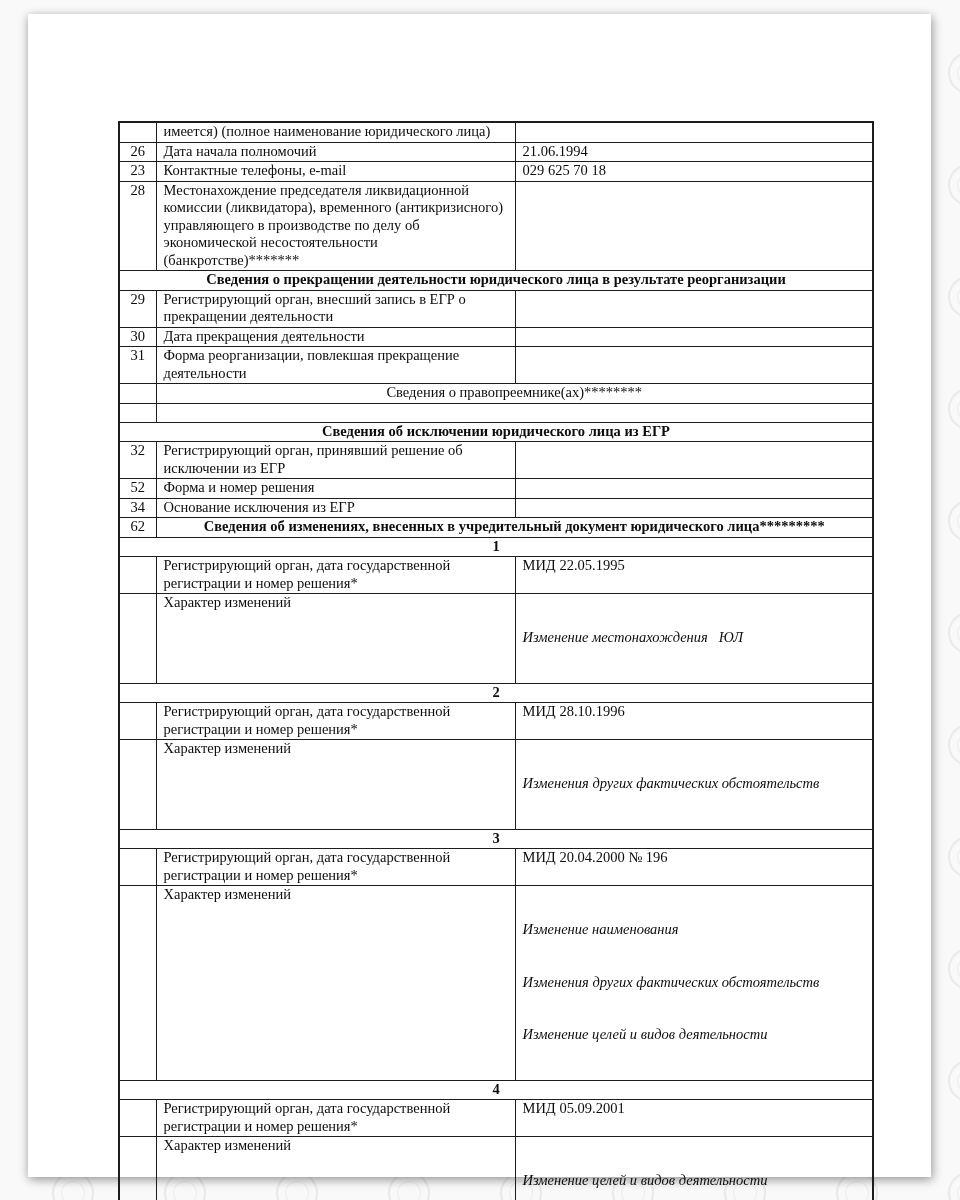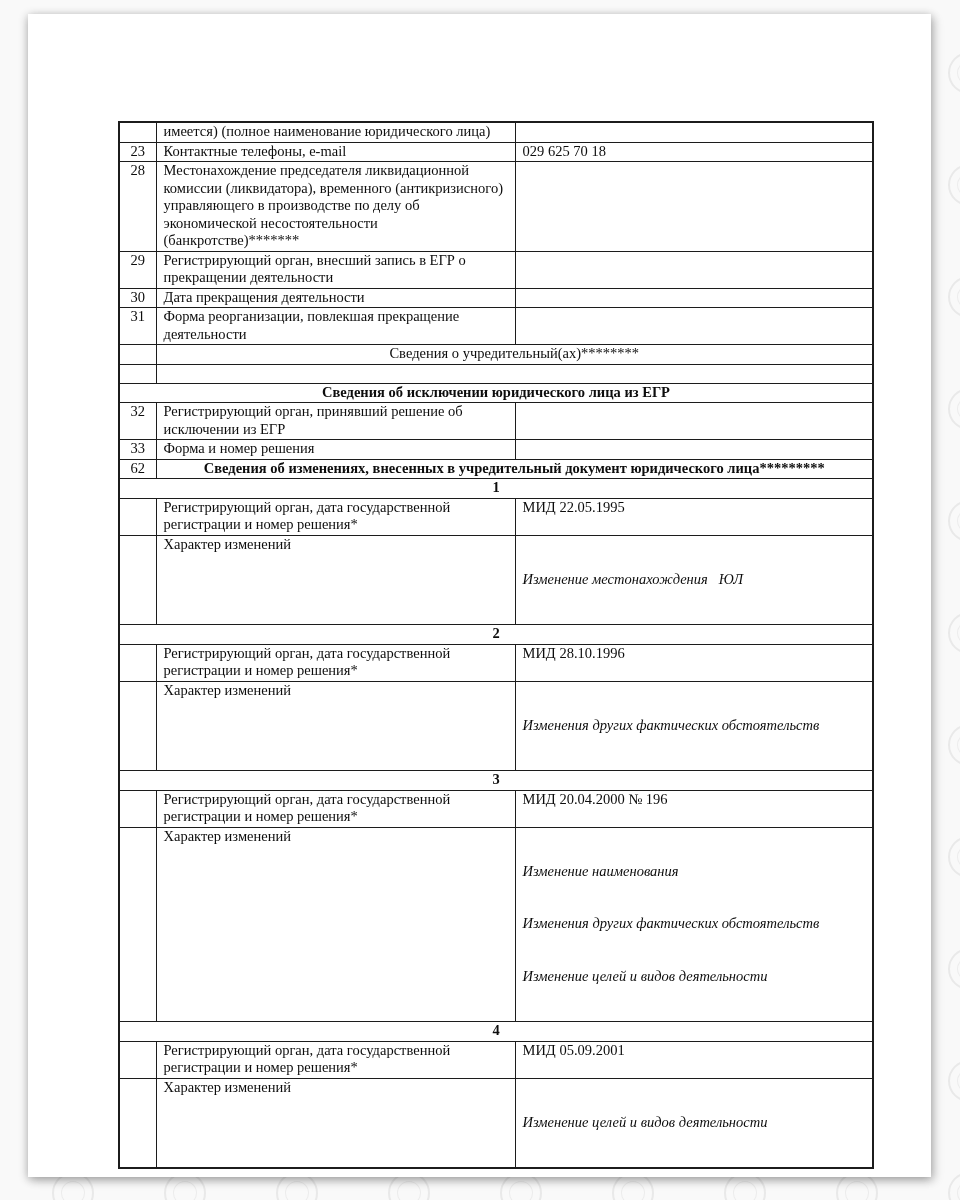--- a/index.html
+++ b/index.html
@@ -169,68 +169,81 @@
         </colgroup>
       <tbody>
 
         <tr>
           <td class="num"></td>
           <td class="label">имеется) (полное наименование юридического лица)</td>
           <td class="value"></td>
         </tr>
 
         <tr>
+          <td class="num">26</td>
+          <td class="label">Дата начала полномочий</td>
+          <td class="value">21.06.1994</td>
+        </tr>
+        <tr>
           <td class="num">23</td>
           <td class="label">Контактные телефоны, e-mail</td>
           <td class="value">029 625 70 18</td>
         </tr>
         <tr>
           <td class="num">28</td>
           <td class="label">Местонахождение председателя ликвидационной комиссии (ликвидатора), временного (антикризисного) управляющего в производстве по делу об экономической несостоятельности (банкротстве)*******</td>
           <td class="value"></td>
         </tr>
 
+        <tr>
+          <td colspan="3" class="center bold">Сведения о прекращении деятельности юридического лица в результате реорганизации</td>
+        </tr>
 
         <tr>
           <td class="num">29</td>
           <td class="label">Регистрирующий орган, внесший запись в ЕГР о прекращении деятельности</td>
           <td class="value"></td>
         </tr>
         <tr>
           <td class="num">30</td>
           <td class="label">Дата прекращения деятельности</td>
           <td class="value"></td>
         </tr>
         <tr>
           <td class="num">31</td>
           <td class="label">Форма реорганизации, повлекшая прекращение деятельности</td>
           <td class="value"></td>
         </tr>
 
         <tr>
           <td class="num"></td>
-          <td colspan="2" class="center">Сведения о учредительный(ах)********</td>
+          <td colspan="2" class="center">Сведения о правопреемнике(ах)********</td>
         </tr>
         <tr class="spacer">
           <td class="num"></td>
           <td colspan="2"></td>
         </tr>
 
         <tr>
           <td colspan="3" class="center bold">Сведения об исключении юридического лица из ЕГР</td>
         </tr>
 
         <tr>
           <td class="num">32</td>
           <td class="label">Регистрирующий орган, принявший решение об исключении из ЕГР</td>
           <td class="value"></td>
         </tr>
         <tr>
-          <td class="num">33</td>
+          <td class="num">52</td>
           <td class="label">Форма и номер решения</td>
+          <td class="value"></td>
+        </tr>
+        <tr>
+          <td class="num">34</td>
+          <td class="label">Основание исключения из ЕГР</td>
           <td class="value"></td>
         </tr>
 
         <tr>
           <td class="num">62</td>
           <td colspan="2" class="center bold">Сведения об изменениях, внесенных в учредительный документ юридического лица*********</td>
         </tr>
 
         <tr>
           <td colspan="3" class="center bold">1</td>

